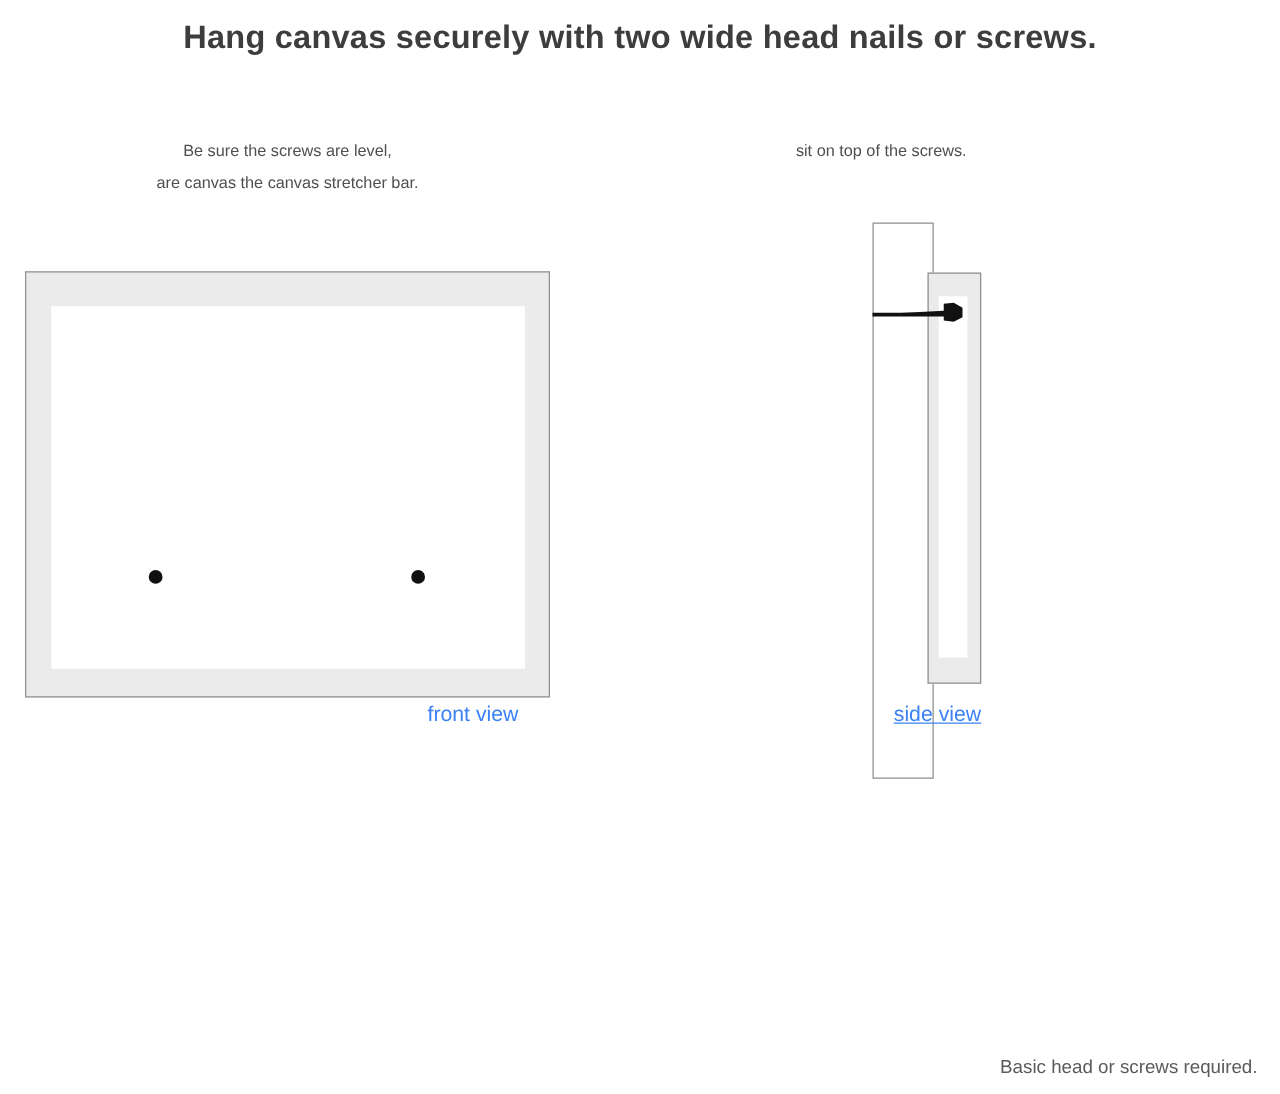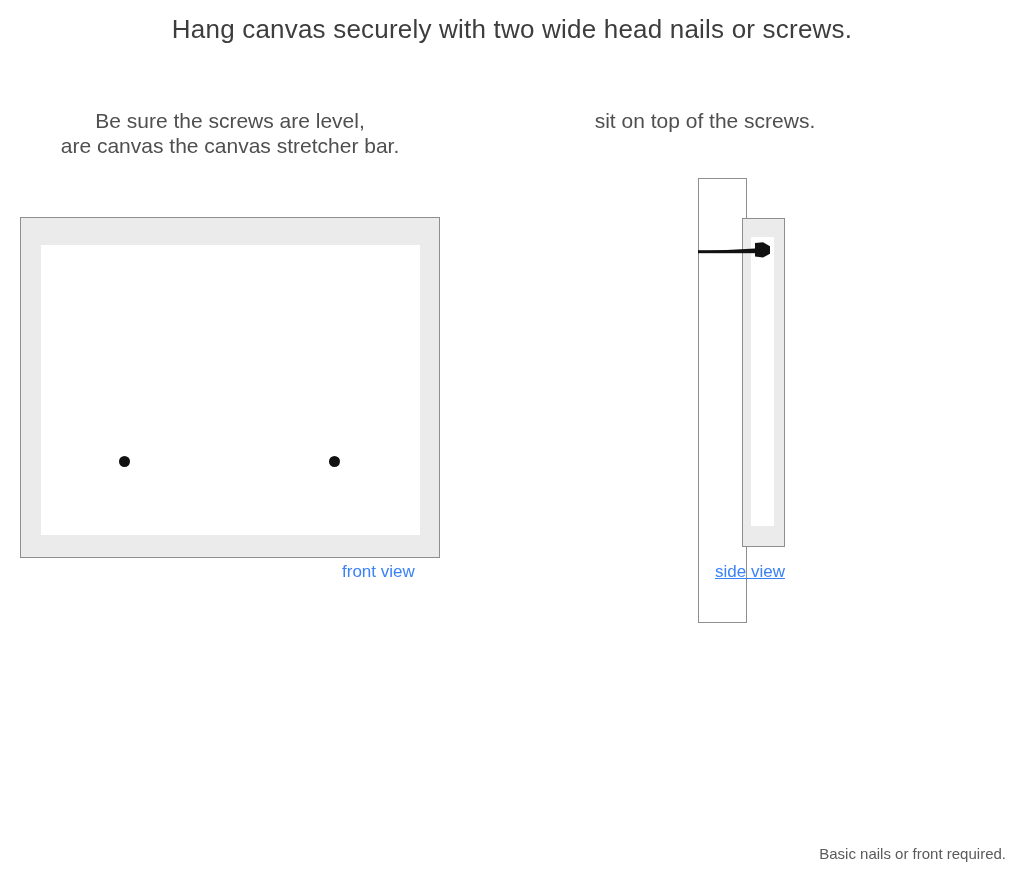--- a/index.html
+++ b/index.html
@@ -16,28 +16,28 @@
     overflow: hidden;
   }
 
   .title {
     position: absolute;
     left: 0;
     top: 14px;
     width: 1024px;
     text-align: center;
     font-size: 26px;
-    font-weight: 400;
+    font-weight: 700;
     color: #3d3d3d;
     letter-spacing: 0.2px;
   }
 
   .caption {
     position: absolute;
-    font-size: 21px;
+    font-size: 13px;
     line-height: 25px;
     color: #4f4f4f;
     text-align: center;
     white-space: nowrap;
   }
   .caption-left  { left: 20px;  top: 108px; width: 420px; }
   .caption-right { left: 560px; top: 108px; width: 290px; }
 
   
   .front-view {
@@ -167,14 +167,14 @@
   </div>
   <svg class="screw-side" viewBox="0 0 74 20">
     <path d="M0,11.6 L57,8.6 L57,3.0 L65,2.2 L72,6.2 L72,13.8 L65,17.4 L57,16.4 L57,11.0 Z" fill="#111111"></path>
     <rect x="0" y="10.2" width="58" height="3.0" fill="#111111"></rect>
   </svg>
 </div>
 
 <div class="view-label label-side">side view</div>
 
 <div class="footnote">
-  <div>Basic nails or front required.</div>
+  <div>Basic head or screws required.</div>
 </div>
 
 </body></html>

